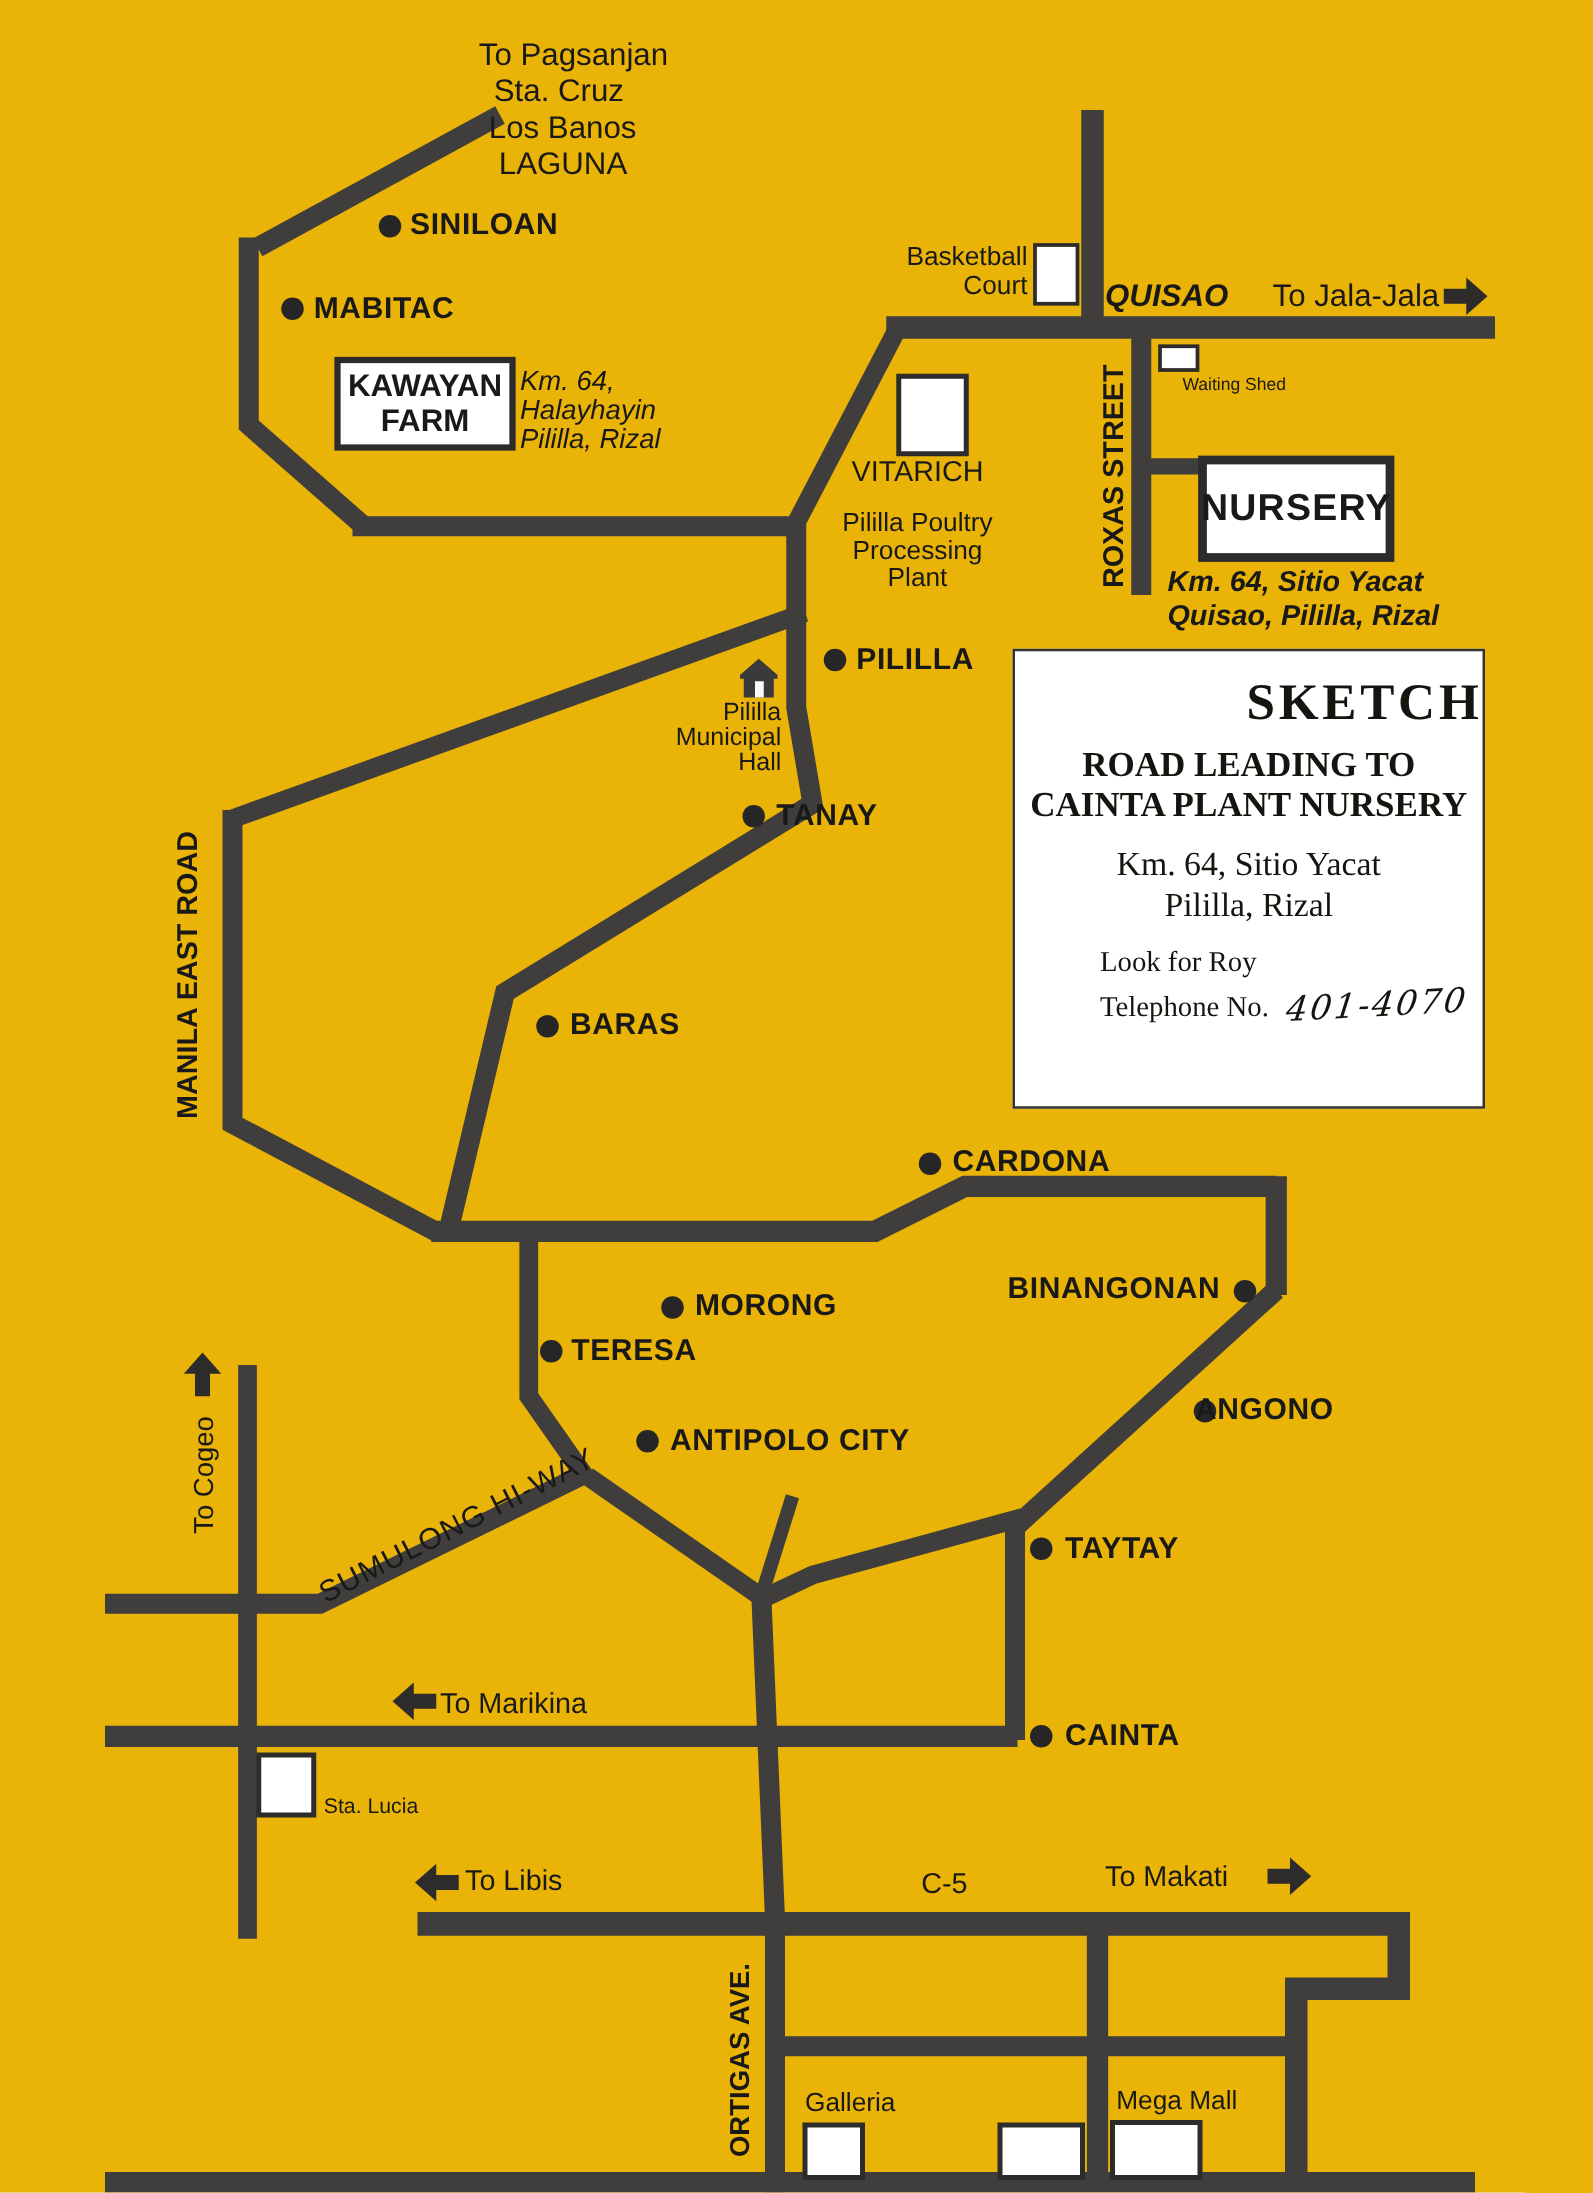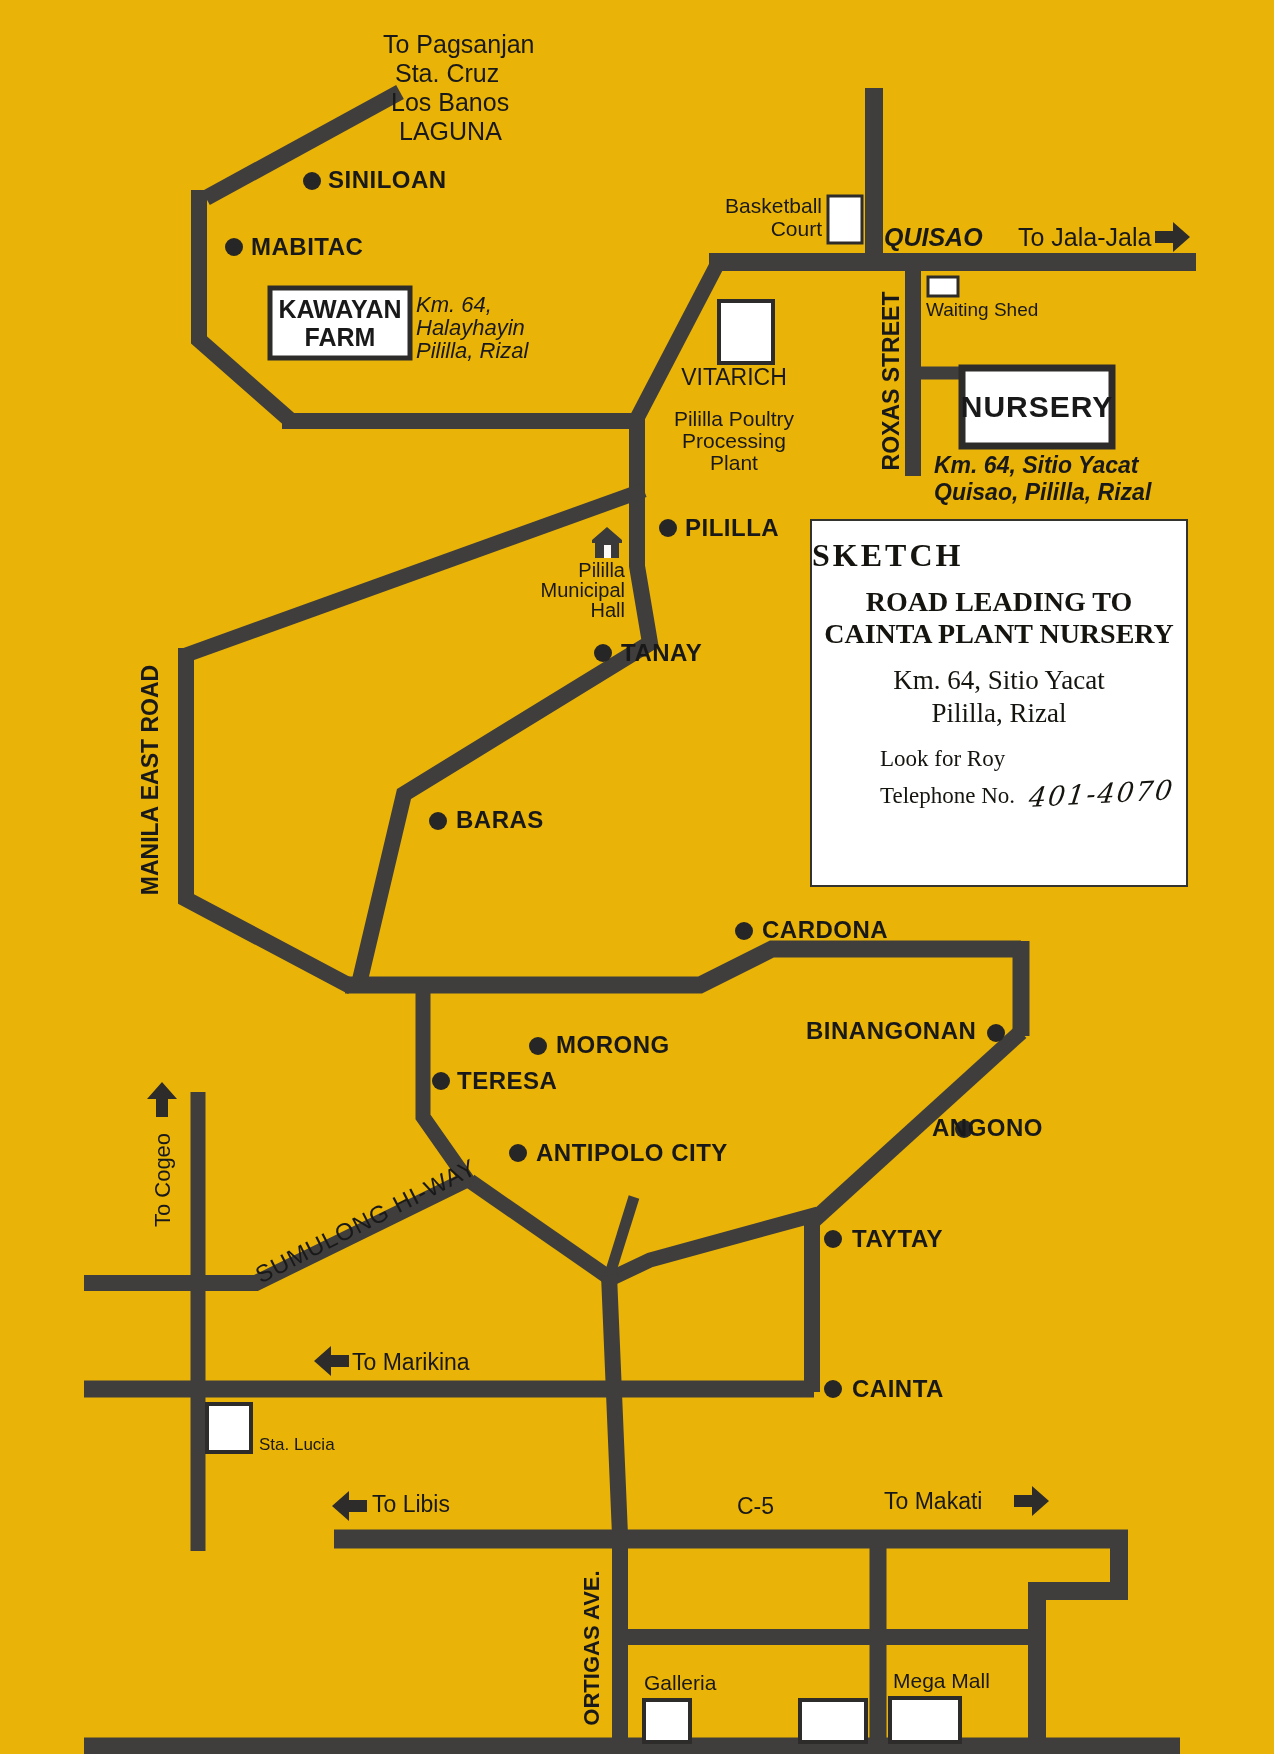--- a/index.html
+++ b/index.html
@@ -11,21 +11,21 @@
   .it{font-style:italic;}
   .b{font-weight:bold;}
   .rt{transform:translate(-50%,-50%) rotate(-90deg);}
   .ctr{text-align:center;}
   .rgt{text-align:right;}
   .boxlbl{position:absolute;display:flex;align-items:center;justify-content:center;
           text-align:center;font-weight:bold;}
   .legend{position:absolute;left:810px;top:519px;width:378px;height:368px;
           background:#fff;border:2px solid #35332f;box-sizing:border-box;
           font-family:"Liberation Serif",serif;color:#15140f;}
-  .legend .ttl{text-align:left;margin-top:16px;font-size:32px;font-weight:bold;letter-spacing:3px;}
+  .legend .ttl{text-align:right;margin-top:16px;font-size:41px;font-weight:bold;letter-spacing:3px;}
   .legend .hd{text-align:center;font-size:28px;font-weight:bold;line-height:32px;}
   .legend .hdwrap{margin-top:12px;}
   .legend .ad{text-align:center;font-size:27px;line-height:33px;}
   .legend .adwrap{margin-top:14px;}
   .legend .contact{font-size:23px;margin:16px 0 0 68px;}
   .legend .phonerow{font-size:23px;margin:6px 0 0 68px;}
   .legend .phone{display:inline-block;font-family:"DejaVu Serif",serif;font-style:italic;
                  font-size:27px;letter-spacing:2px;transform:rotate(-3deg) skewX(-10deg);
                  margin-left:8px;}
 </style>
@@ -124,21 +124,21 @@
     <div>Halayhayin</div>
     <div>Pililla, Rizal</div>
   </div>
 
   <div class="lbl rgt" style="left:700px;top:194px;width:122px;font-size:21px;line-height:23px;">
     <div>Basketball</div>
     <div>Court</div>
   </div>
   <div class="lbl b it" style="left:884px;top:224px;font-size:25px;">QUISAO</div>
   <div class="lbl" style="left:1018px;top:224px;font-size:25px;">To Jala-Jala</div>
-  <div class="lbl" style="left:926px;top:300px;font-size:19px;">Waiting Shed</div>
+  <div class="lbl" style="left:946px;top:300px;font-size:14px;">Waiting Shed</div>
   <div class="lbl rt b" style="left:891px;top:381px;font-size:23px;">ROXAS STREET</div>
 
   <div class="boxlbl" style="left:966px;top:372px;width:142px;height:70px;font-size:30px;letter-spacing:1px;">NURSERY</div>
   <div class="lbl b it" style="left:934px;top:452px;font-size:23px;line-height:27px;">
     <div>Km. 64, Sitio Yacat</div>
     <div>Quisao, Pililla, Rizal</div>
   </div>
 
   <div class="lbl ctr" style="left:653px;top:366px;width:162px;font-size:21px;line-height:22px;">
     <div style="font-size:23px;margin-bottom:20px;">VITARICH</div>
@@ -175,21 +175,21 @@
   </div>
 
   <div class="lbl rt b" style="left:150px;top:780px;font-size:23px;">MANILA EAST ROAD</div>
 
   <div class="lbl town" style="left:456px;top:807px;">BARAS</div>
   <div class="lbl town" style="left:762px;top:917px;">CARDONA</div>
   <div class="lbl town" style="left:556px;top:1032px;">MORONG</div>
   <div class="lbl town" style="left:806px;top:1018px;">BINANGONAN</div>
   <div class="lbl town" style="left:457px;top:1068px;">TERESA</div>
   <div class="lbl town" style="left:536px;top:1140px;">ANTIPOLO CITY</div>
-  <div class="lbl town" style="left:932px;top:1115px;">ANGONO</div>
+  <div class="lbl town" style="left:956px;top:1115px;">ANGONO</div>
   <div class="lbl town" style="left:852px;top:1226px;">TAYTAY</div>
   <div class="lbl town" style="left:852px;top:1376px;">CAINTA</div>
 
   <div class="lbl rt" style="left:163px;top:1180px;font-size:22px;">To Cogeo</div>
 
   <div class="lbl" style="left:366px;top:1221px;font-size:24px;letter-spacing:1px;transform:translate(-50%,-50%) rotate(-27deg);">SUMULONG HI-WAY</div>
 
   <div class="lbl" style="left:352px;top:1350px;font-size:23px;">To Marikina</div>
   <div class="lbl" style="left:259px;top:1416px;font-size:17px;margin-top:20px;">Sta. Lucia</div>
   <div class="lbl" style="left:372px;top:1492px;font-size:23px;">To Libis</div>

